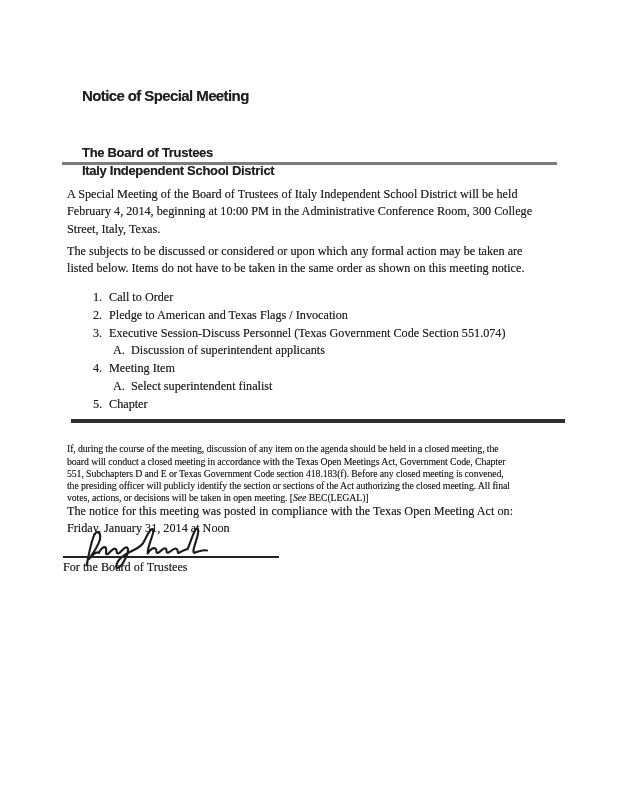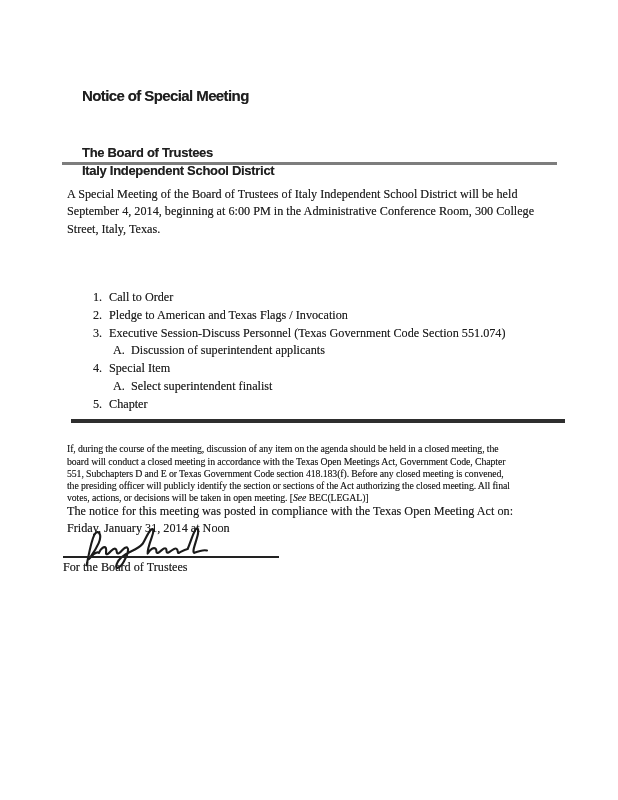--- a/index.html
+++ b/index.html
@@ -136,23 +136,25 @@
 <div class="page">
 
   <div class="doc-title">Notice of Special Meeting</div>
 
   <div class="org-block">The Board of Trustees
 Italy Independent School District</div>
 
   <div class="rule-top"></div>
 
   <div class="para intro">A Special Meeting of the Board of Trustees of Italy Independent School District will be held
-September 4, 2014, beginning at 6:00 PM in the Administrative Conference Room, 300 College
+February 4, 2014, beginning at 10:00 PM in the Administrative Conference Room, 300 College
 Street, Italy, Texas.</div>
 
+  <div class="para subjects">The subjects to be discussed or considered or upon which any formal action may be taken are
+listed below. Items do not have to be taken in the same order as shown on this meeting notice.</div>
 
   <div class="agenda" id="agenda">
     <div class="agenda-item level-0">
       <span class="marker">1.</span>
       <span class="text">Call to Order</span>
     </div>
 
     <div class="agenda-item level-0">
       <span class="marker">2.</span>
       <span class="text">Pledge to American and Texas Flags / Invocation</span>
@@ -163,21 +165,21 @@
       <span class="text">Executive Session-Discuss Personnel (Texas Government Code Section 551.074)</span>
     </div>
 
     <div class="agenda-item level-1">
       <span class="marker">A.</span>
       <span class="text">Discussion of superintendent applicants</span>
     </div>
 
     <div class="agenda-item level-0">
       <span class="marker">4.</span>
-      <span class="text">Special Item</span>
+      <span class="text">Meeting Item</span>
     </div>
 
     <div class="agenda-item level-1">
       <span class="marker">A.</span>
       <span class="text">Select superintendent finalist</span>
     </div>
 
     <div class="agenda-item level-0">
       <span class="marker">5.</span>
       <span class="text">Chapter</span>

